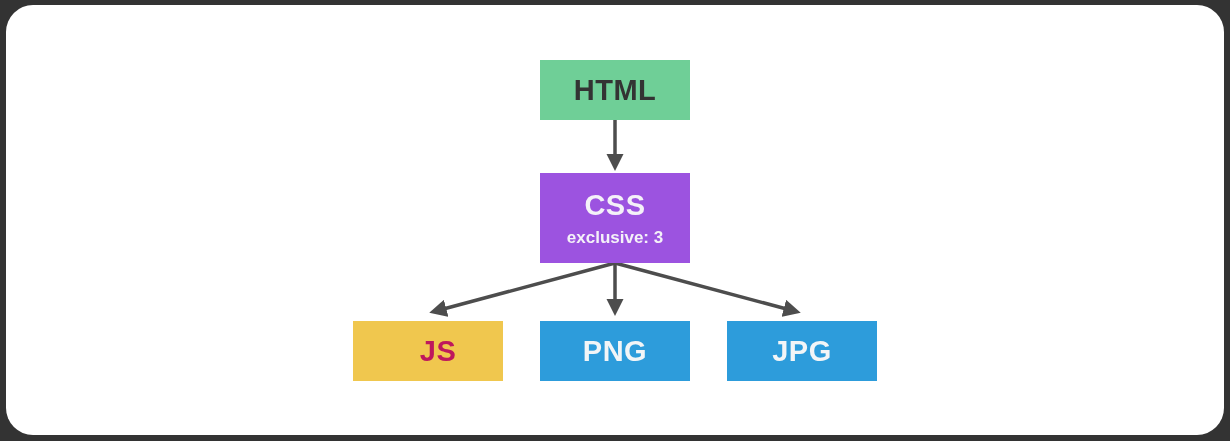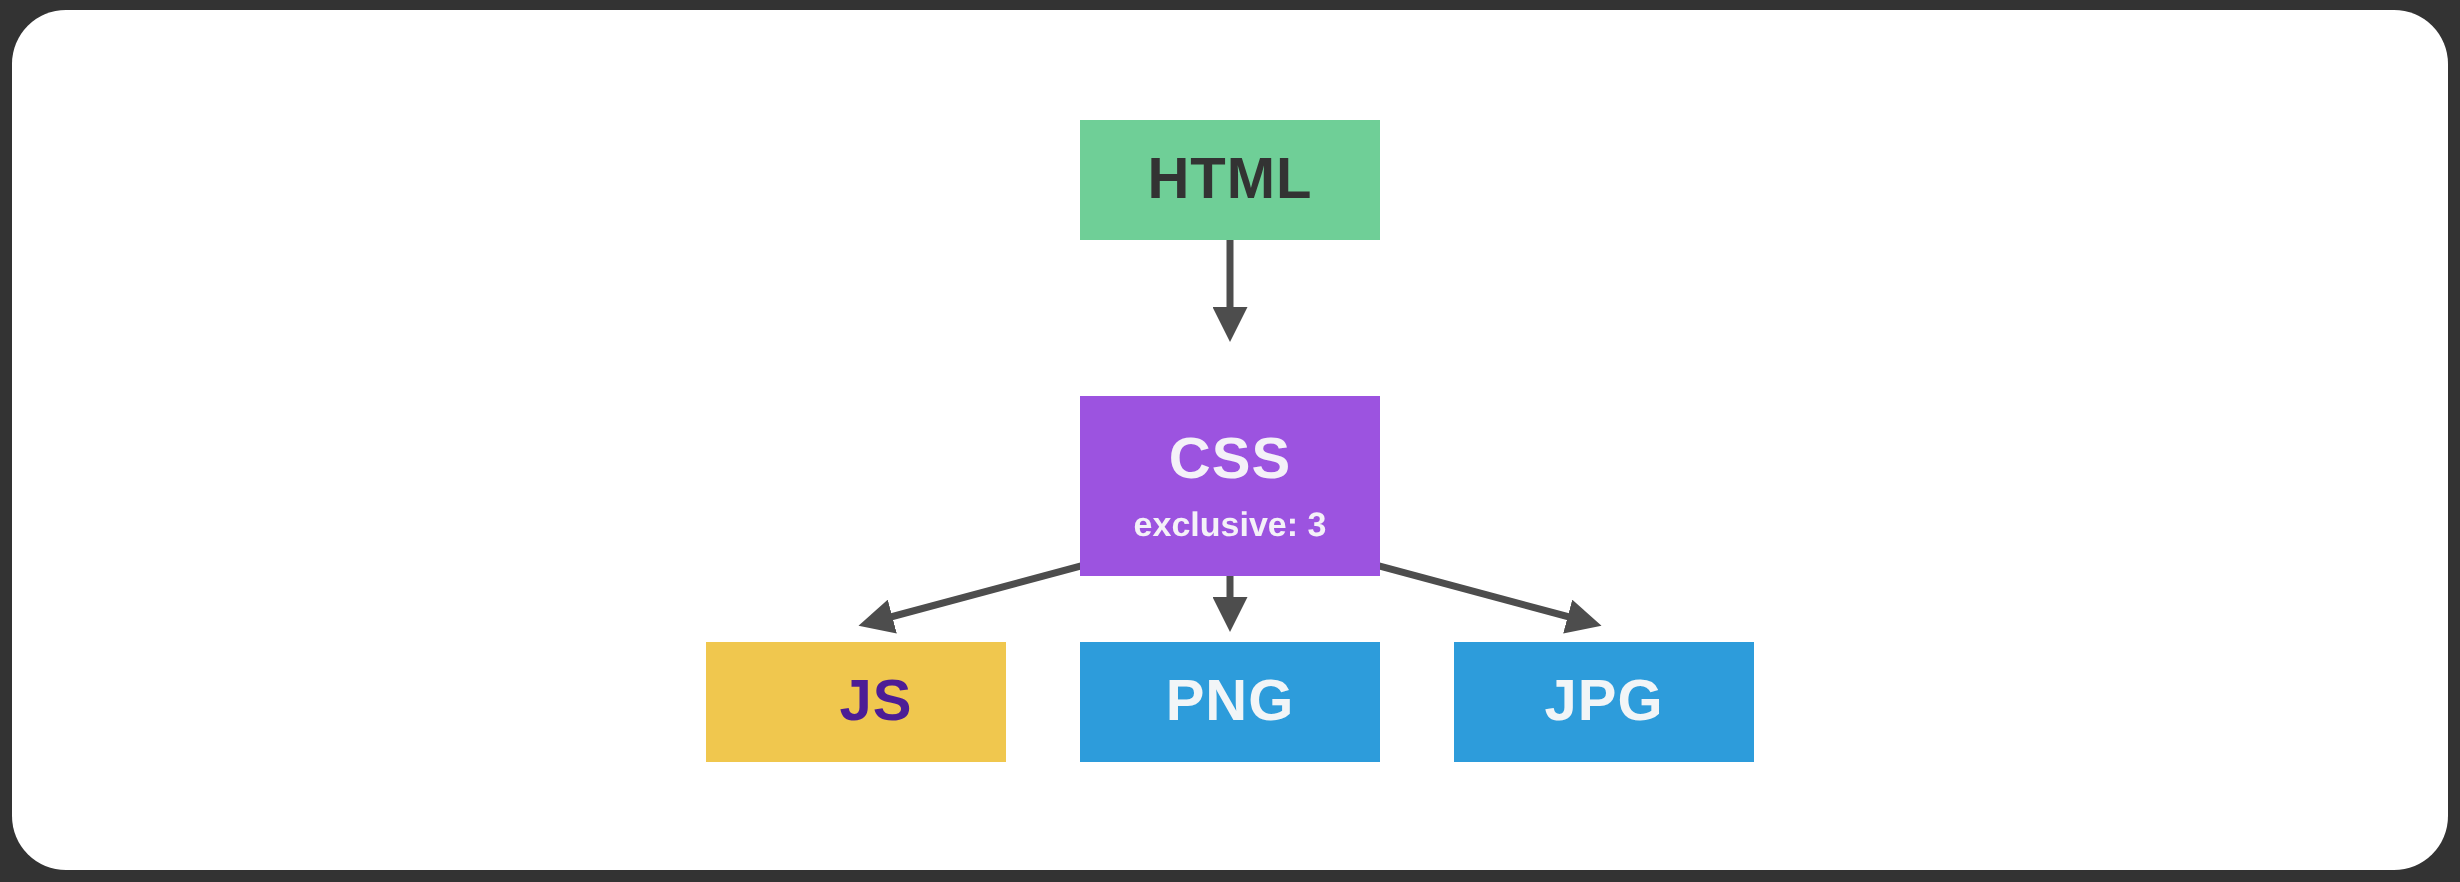--- a/index.html
+++ b/index.html
@@ -62,26 +62,26 @@
     <path d="M615,120 L615,164" fill="none" stroke-width="3.5" marker-end="url(#ah)" stroke="#4D4D4D"></path>
     <path d="M615,263 L436,311" fill="none" stroke-width="3.5" marker-end="url(#ah)" stroke="#4D4D4D"></path>
     <path d="M615,263 L615,309" fill="none" stroke-width="3.5" marker-end="url(#ah)" stroke="#4D4D4D"></path>
     <path d="M615,263 L794,311" fill="none" stroke-width="3.5" marker-end="url(#ah)" stroke="#4D4D4D"></path>
   </svg>
 
   <div class="node" style="left: 540px; top: 60px; width: 150px; height: 60px; background: rgb(111, 207, 151); color: rgb(51, 51, 51);">
     <span class="label">HTML</span>
   </div>
 
-  <div class="node" style="left: 540px; top: 173px; width: 150px; height: 90px; background: rgb(156, 83, 224); color: rgb(244, 241, 248); margin-top: 25px;">
+  <div class="node" style="left: 540px; top: 173px; width: 150px; height: 90px; background: rgb(156, 83, 224); color: rgb(244, 241, 248);">
     <span class="label">CSS</span>
     <span class="sublabel">exclusive: 3</span>
   </div>
 
-  <div class="node" style="left: 353px; top: 321px; width: 150px; height: 60px; background: rgb(240, 199, 78); color: #4c1d95; padding-left: 20px;">
+  <div class="node" style="left: 353px; top: 321px; width: 150px; height: 60px; background: rgb(240, 199, 78); color: #be185d; padding-left: 20px;">
     <span class="label">JS</span>
   </div>
 
   <div class="node" style="left: 540px; top: 321px; width: 150px; height: 60px; background: rgb(45, 156, 219); color: rgb(242, 245, 247);">
     <span class="label">PNG</span>
   </div>
 
   <div class="node" style="left: 727px; top: 321px; width: 150px; height: 60px; background: rgb(45, 156, 219); color: rgb(242, 245, 247);">
     <span class="label">JPG</span>
   </div>

